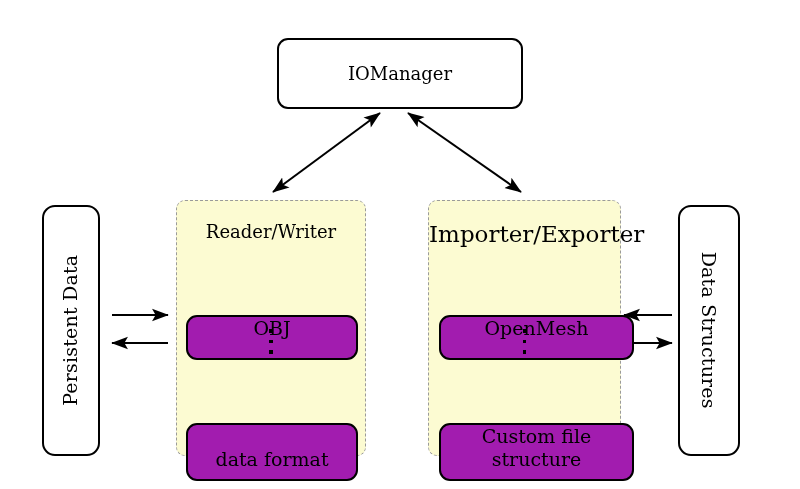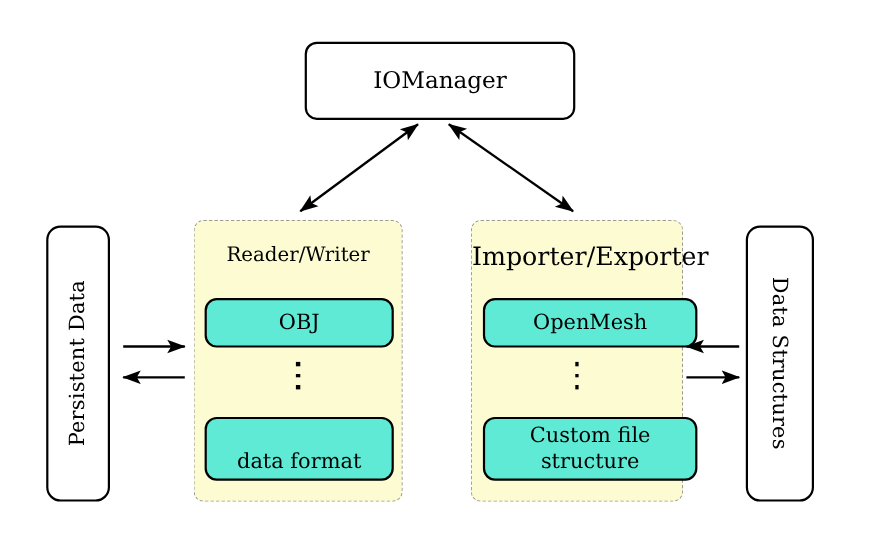--- a/index.html
+++ b/index.html
@@ -44,21 +44,21 @@
 
   
   .manager-box {
     left: 277px;
     top: 38px;
     width: 246px;
     height: 71px;
     border: 2.2px solid #000000;
     border-radius: 11px;
     background: #ffffff;
-    font-size: 21px;
+    font-size: 18px;
   }
 
   
   .side-box {
     top: 205px;
     height: 251px;
     border: 2.6px solid #000000;
     border-radius: 13px;
     background: #ffffff;
   }
@@ -95,28 +95,29 @@
     font-size: 18px;
     white-space: nowrap;
   }
   .right-group .group-title { font-size: 23px; }
 
   
   .leaf {
     position: absolute;
     box-sizing: border-box;
     display: flex;
-    align-items: center;
+    align-items: flex-start;
     justify-content: center;
     text-align: center;
     border: 2.4px solid #000000;
     border-radius: 11px;
-    background: #5eead4;
+    background: #a21caf;
     font-size: 19px;
     line-height: 1.2;
+    margin-top: 44px;
   }
   .leaf.one-line { height: 45px; }
   .leaf.two-line { height: 58px; }
 
   .left-group  .leaf { left: 9px;  width: 172px; }
   .right-group .leaf { left: 10px; width: 195px; }
 
   .leaf.slot-top    { top: 70px; }
   .leaf.slot-bottom { top: 178px; }
 

